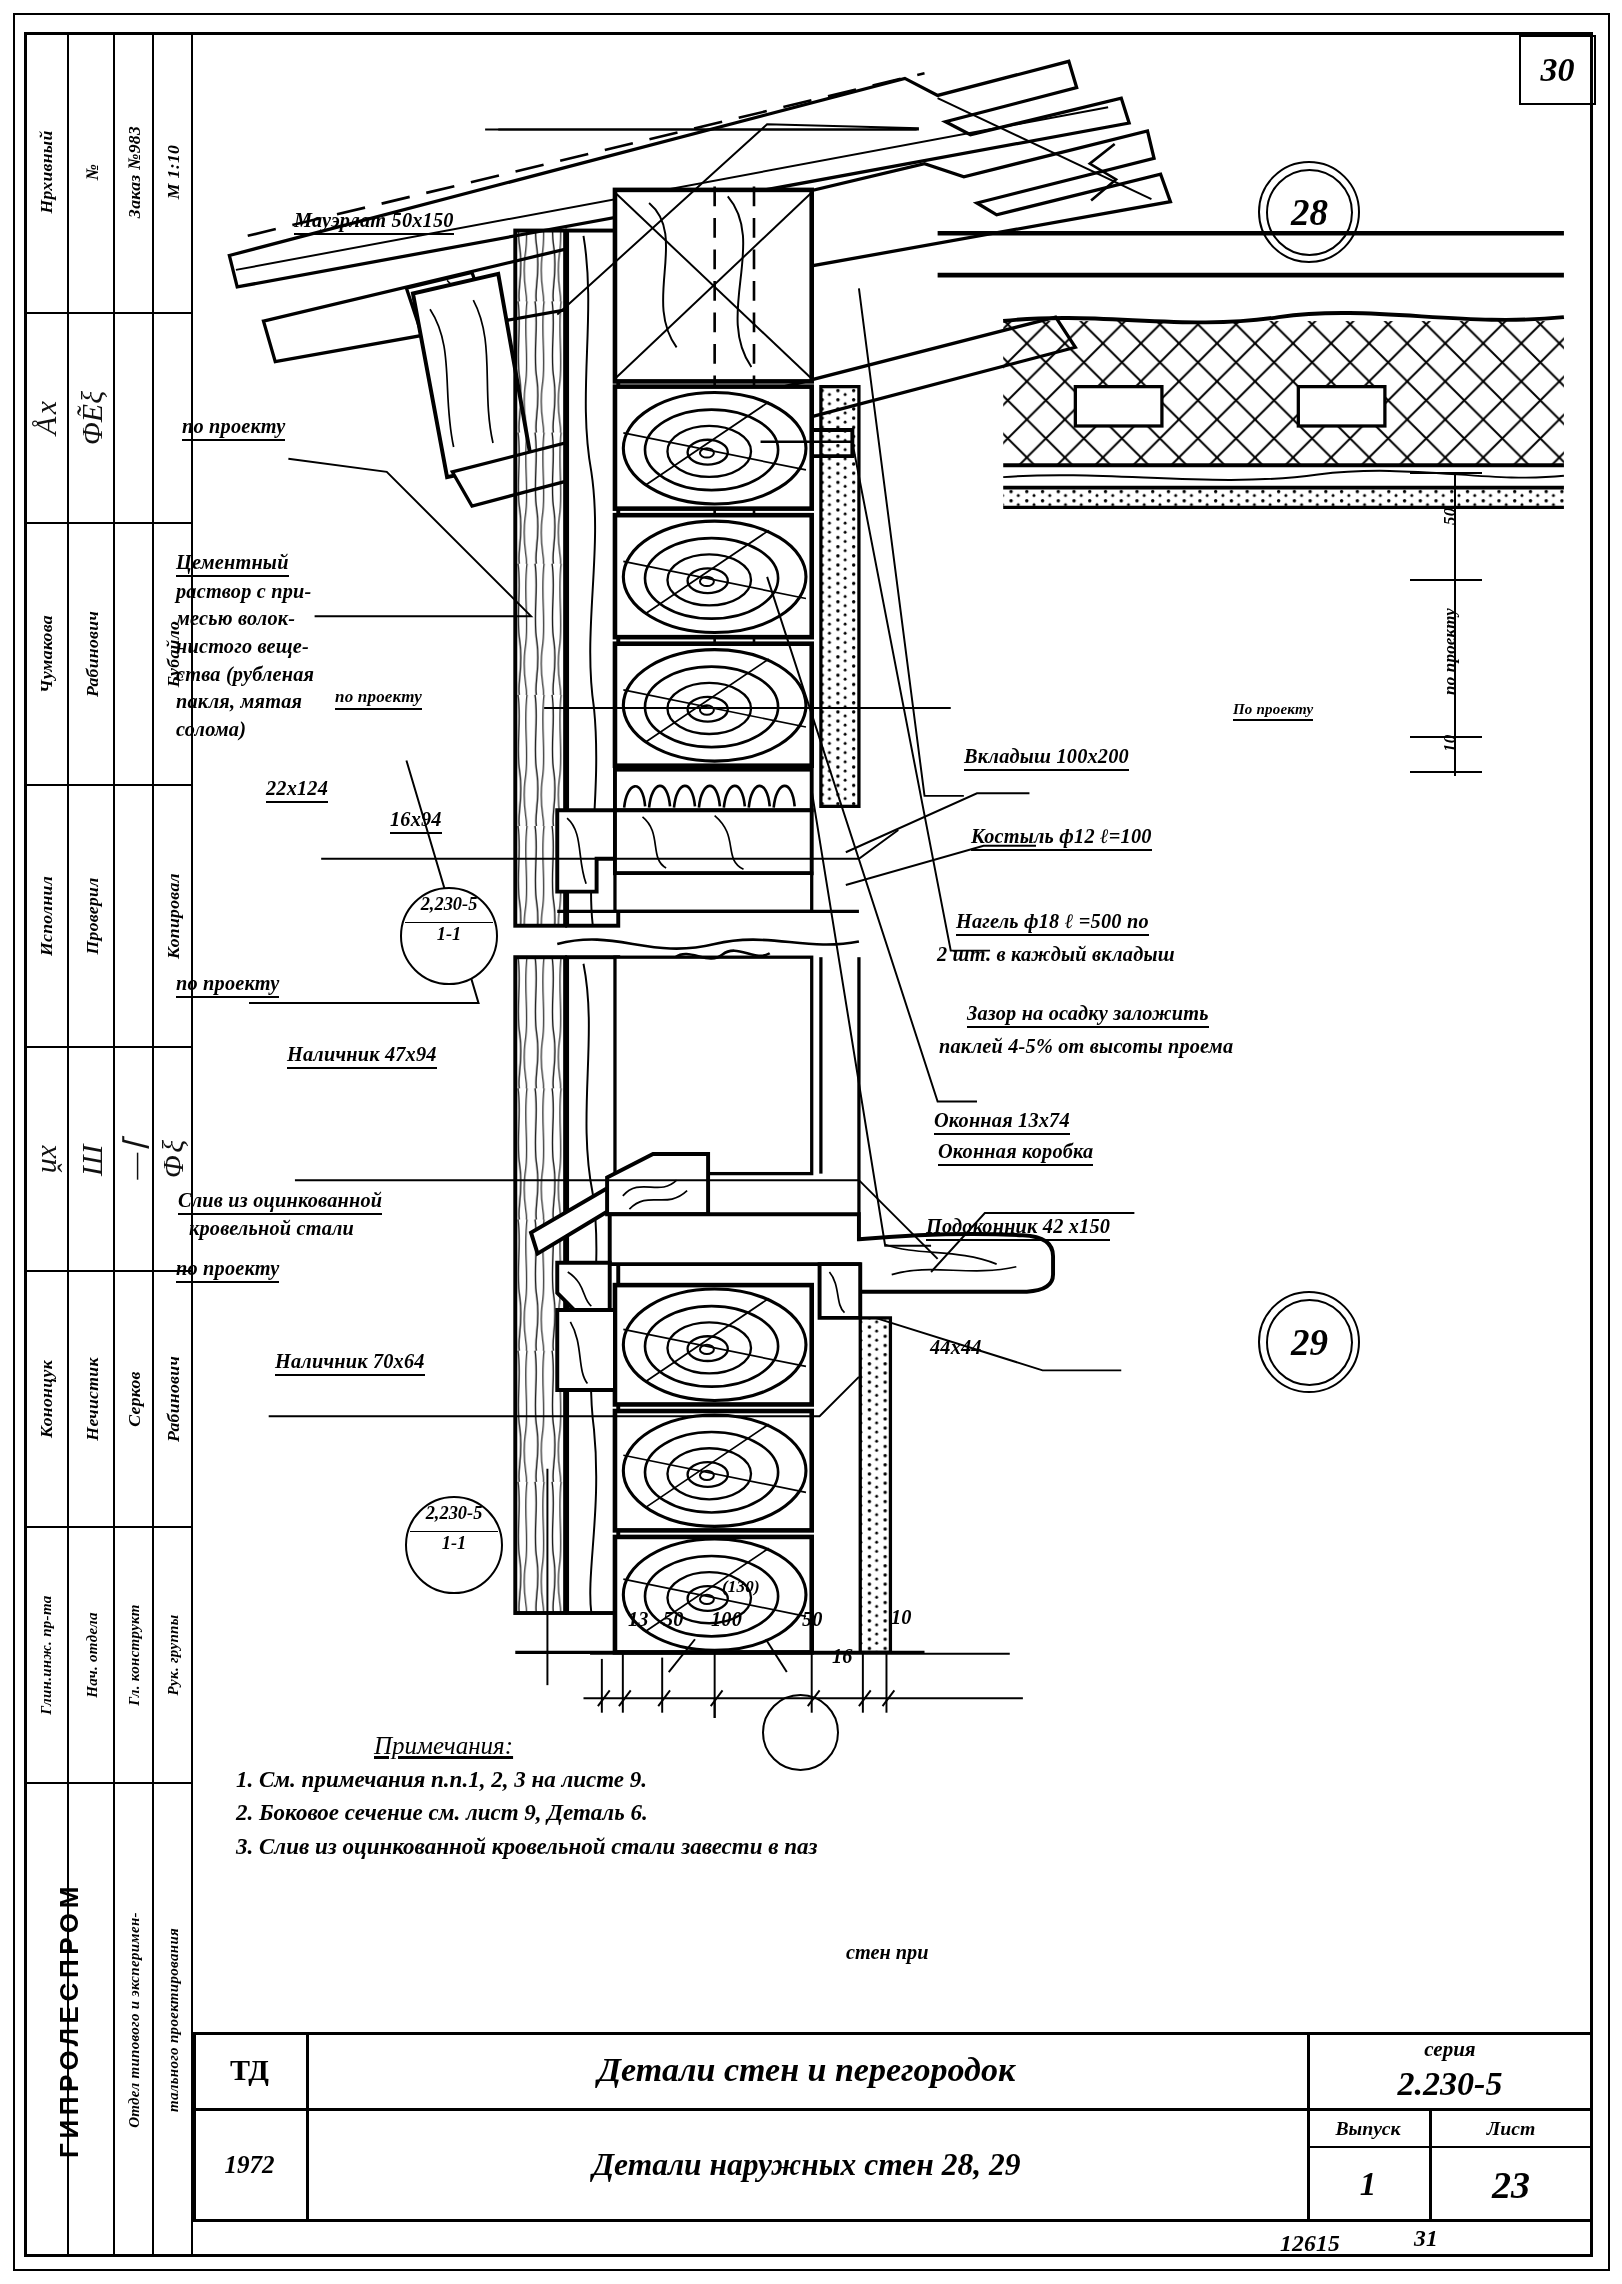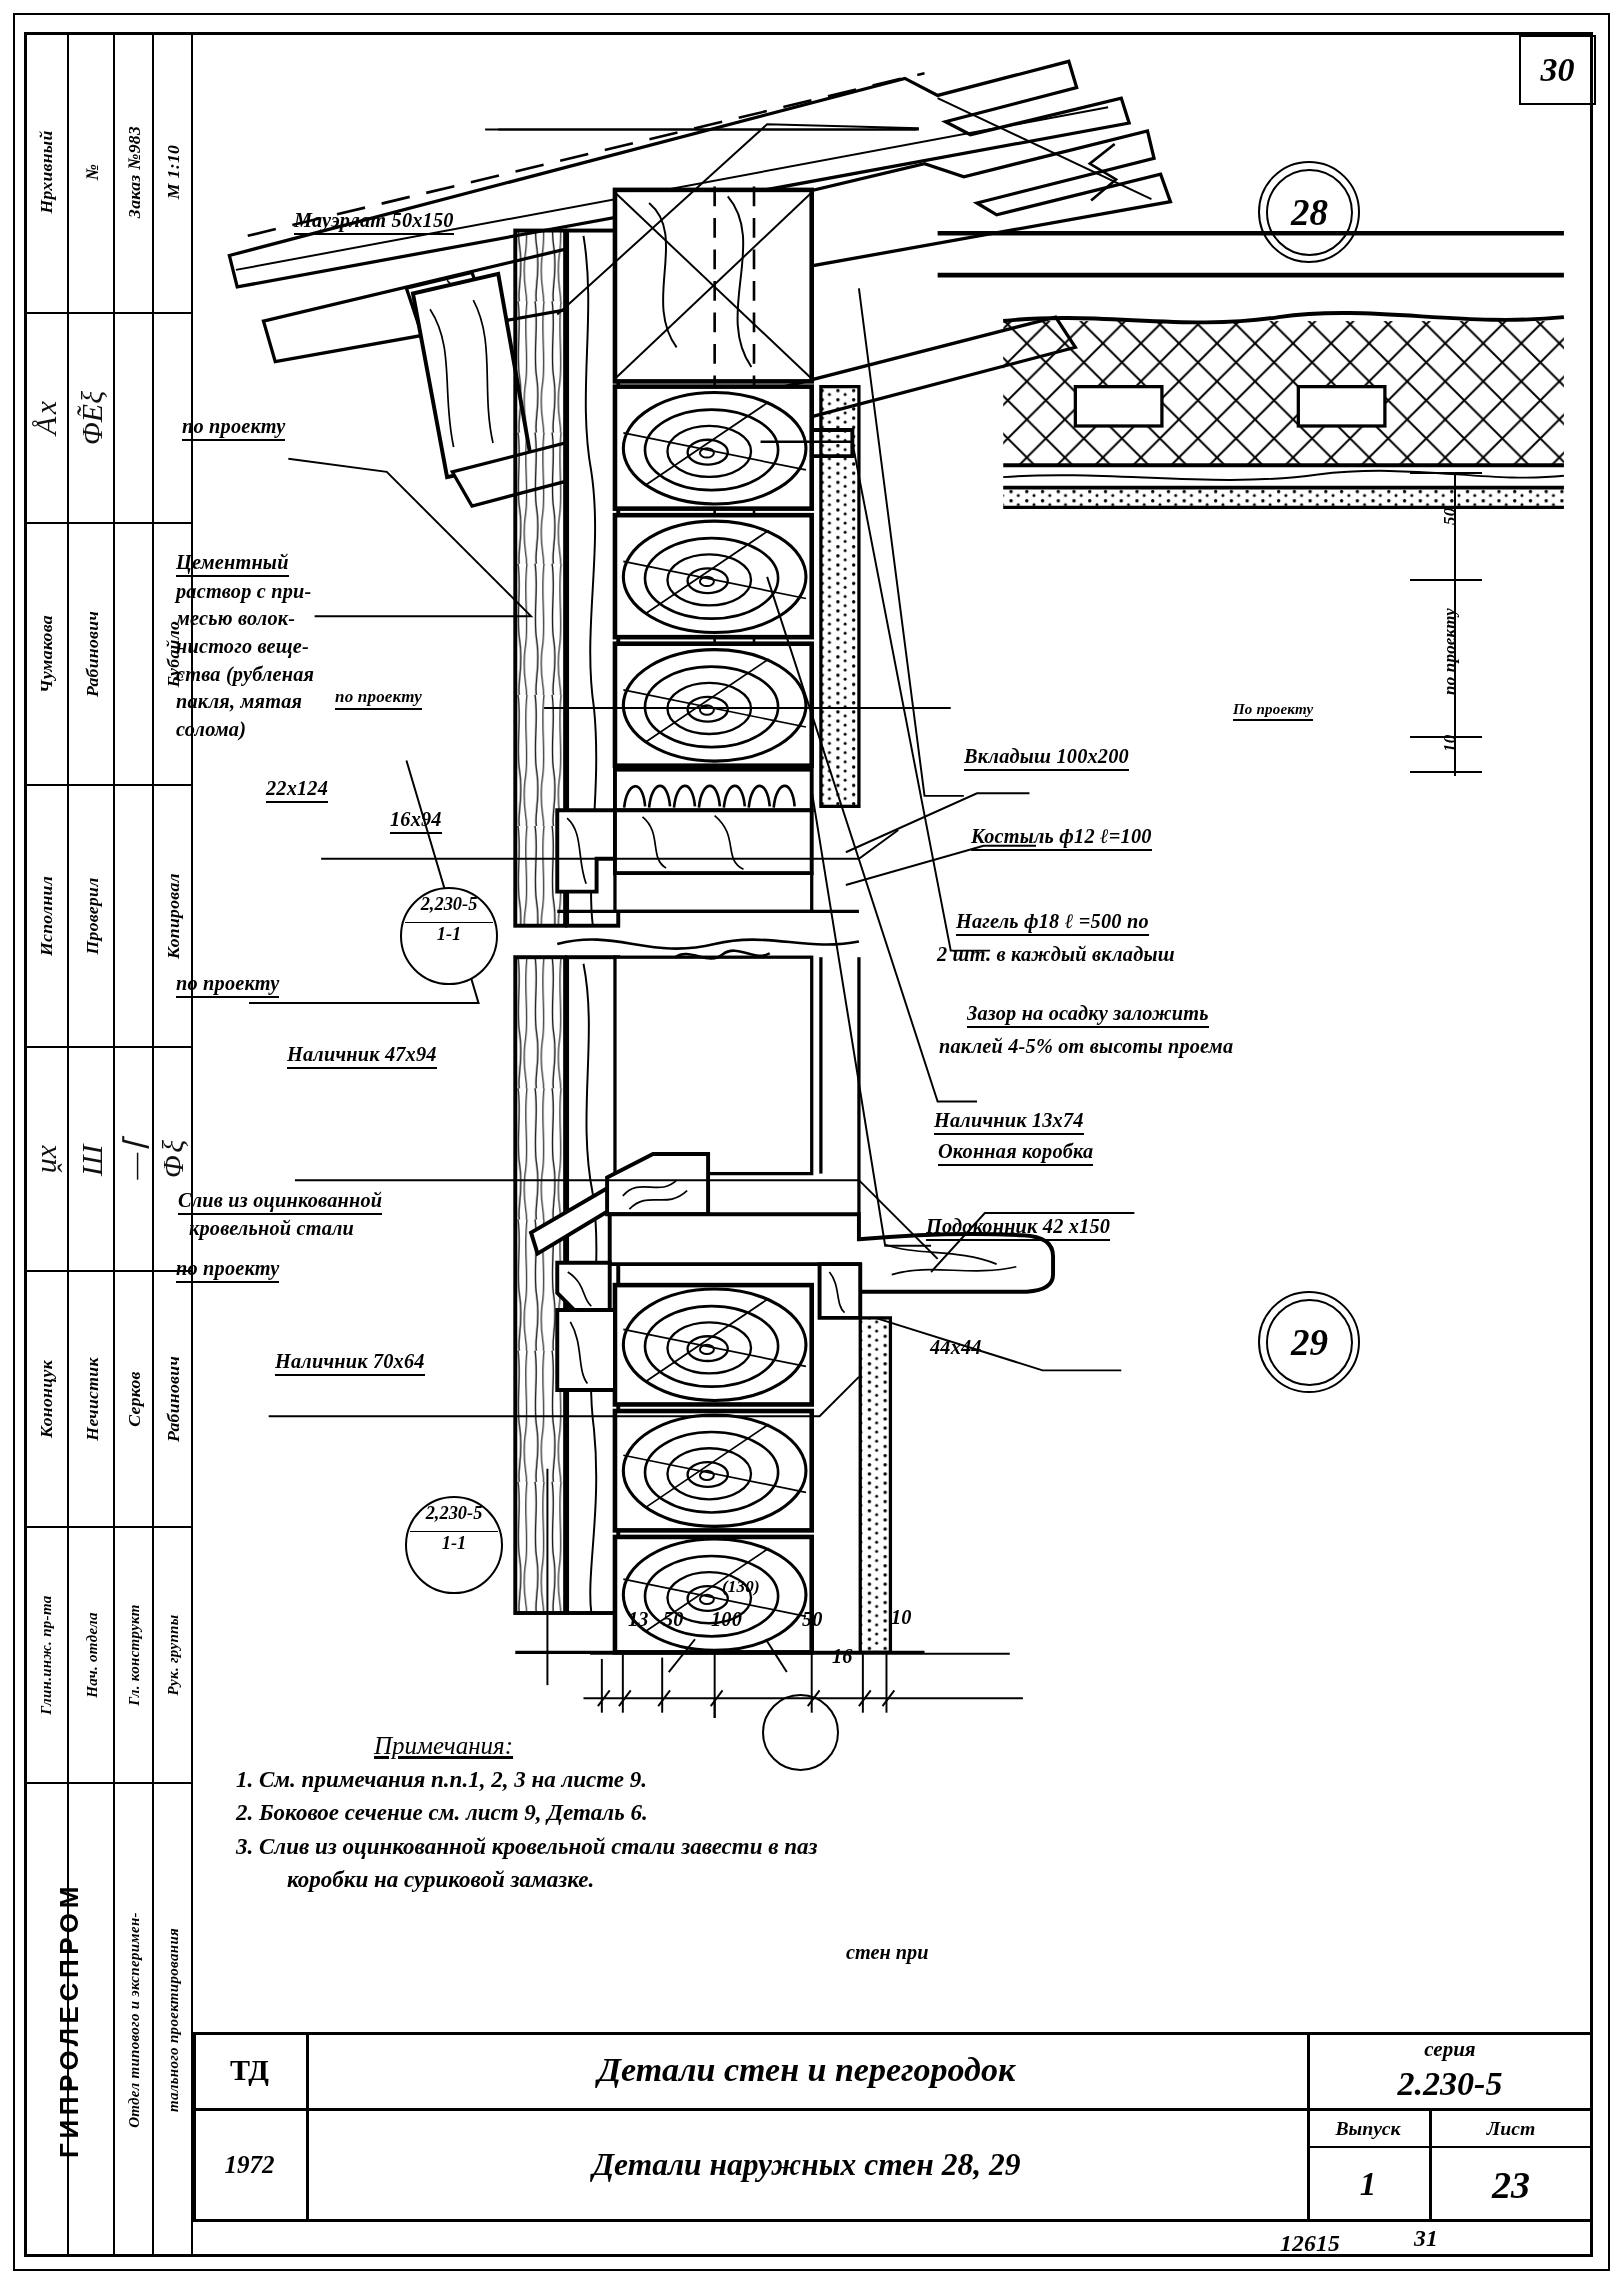--- a/index.html
+++ b/index.html
@@ -436,21 +436,21 @@
   <div class="lbl u" style="left:176px;top:1257px;">по проекту</div>
   <div class="lbl u" style="left:275px;top:1350px;">Наличник 70х64</div>
 
   <div class="lbl u" style="left:964px;top:745px;">Вкладыш 100х200</div>
   <div class="lbl u" style="left:971px;top:825px;">Костыль ф12 ℓ=100</div>
   <div class="lbl u" style="left:956px;top:910px;">Нагель ф18  ℓ =500 по</div>
   <div class="lbl" style="left:937px;top:943px;">2 шт. в каждый вкладыш</div>
   <div class="lbl u" style="left:967px;top:1002px;">Зазор на осадку заложить</div>
   <div class="lbl" style="left:939px;top:1035px;">паклей 4-5% от высоты проема</div>
 
-  <div class="lbl u" style="left:934px;top:1109px;">Наличник 13х74</div>
+  <div class="lbl u" style="left:934px;top:1109px;">Оконная 13х74</div>
   <div class="lbl u" style="left:938px;top:1140px;">Оконная коробка</div>
   <div class="lbl u" style="left:926px;top:1215px;">Подоконник 42 х150</div>
   <div class="lbl" style="left:930px;top:1336px;">44х44</div>
 
   <div class="lbl sm rot90" style="left:1440px;top:525px;">50</div>
   <div class="lbl sm rot90" style="left:1440px;top:695px;">по проекту</div>
   <div class="lbl sm rot90" style="left:1440px;top:752px;">10</div>
   <div class="lbl u xs" style="left:1233px;top:701px;">По проекту</div>
 
   <div class="ln ln3" style="left:1410px;top:472px;width:72px;"></div>
@@ -486,21 +486,20 @@
     <div class="bot">1-1</div>
   </div>
 
   <div class="circ2" style="left:762px;top:1694px;width:77px;height:77px;"></div>
 
   <div id="notes">
     <div class="nt-title">Примечания:</div>
     <div class="nt">1. См. примечания п.п.1, 2, 3 на листе 9.</div>
     <div class="nt">2. Боковое сечение см. лист 9, Деталь 6.</div>
     <div class="nt">3. Слив из оцинкованной кровельной стали завести в паз</div>
-    <div class="nt ind">коробки на суриковой замазке.</div>
     <div class="ins">стен при</div>
   </div>
 
   <div>
 
     <div class="tb" style="left:193px;top:2032px;width:1400px;height:190px;border-width:3.3px;"></div>
 
     <div class="ln" style="left:193px;top:2108px;width:1400px;height:3.3px;"></div>
 
     <div class="ln" style="left:306px;top:2032px;width:2.6px;height:190px;"></div>

